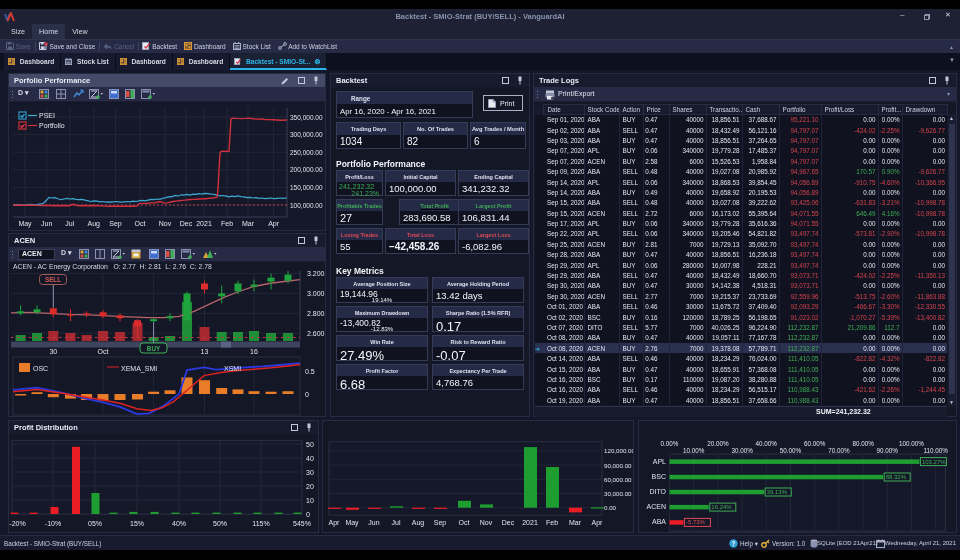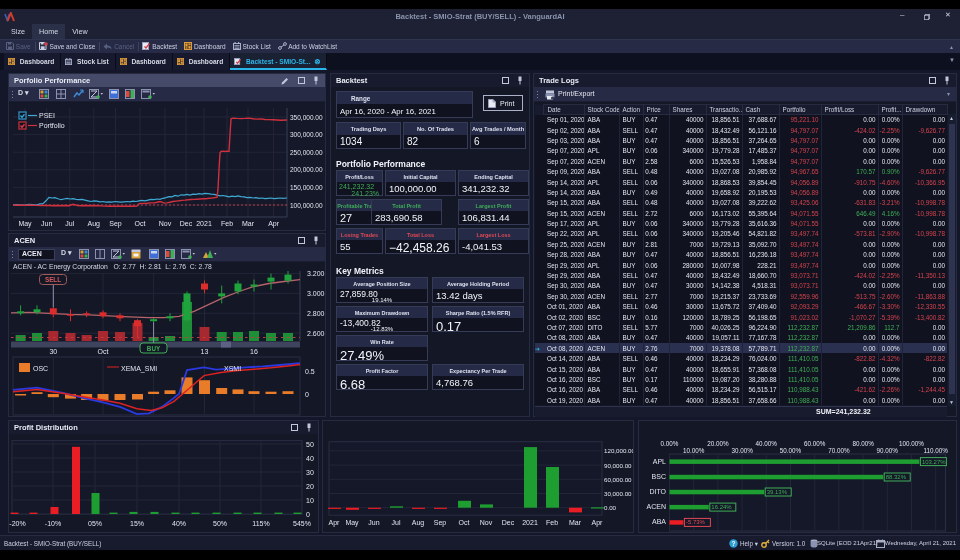--- a/index.html
+++ b/index.html
@@ -465,62 +465,66 @@
         <div class="val " style="font-size:9.5px;">100,000.00</div>
       </div>
       <div class="card" style="left:127px;top:96px;width:71px;height:26px;">
         <div class="lab ">Ending Capital</div>
         <div class="val " style="font-size:9.5px;">341,232.32</div>
       </div>
       <div class="card" style="left:5px;top:125px;width:47px;height:26px;">
         <div class="lab green">Profitable Trades</div>
         <div class="val " style="font-size:11px;">27</div>
       </div>
-      <div class="card" style="left:40px;top:125px;width:71px;height:26px;">
+      <div class="card" style="left:68px;top:125px;width:71px;height:26px;text-decoration:underline;">
         <div class="lab green">Total Profit</div>
         <div class="val " style="font-size:9.5px;">283,690.58</div>
       </div>
       <div class="card" style="left:127px;top:125px;width:71px;height:26px;">
         <div class="lab green">Largest Profit</div>
         <div class="val " style="font-size:9.5px;">106,831.44</div>
       </div>
       <div class="card" style="left:5px;top:154px;width:47px;height:26px;">
         <div class="lab red">Losing Trades</div>
         <div class="val " style="font-size:9.5px;">55</div>
       </div>
       <div class="card" style="left:54px;top:154px;width:71px;height:26px;">
         <div class="lab red">Total Loss</div>
-        <div class="val " style="font-size:12px;">−42,458.26</div>
+        <div class="val " style="font-size:10px;font-weight:bold;">−42,458.26</div>
       </div>
       <div class="card" style="left:127px;top:154px;width:71px;height:26px;">
         <div class="lab red">Largest Loss</div>
-        <div class="val " style="font-size:9.5px;">-4,041.53</div>
+        <div class="val " style="font-size:9.5px;">-6,082.96</div>
       </div>
  <div class="abs" style="left:5px;top:192px;font-size:8.5px;font-weight:bold;color:#f2f4fa;">Key Metrics</div>
  <div class="card" style="left:5px;top:203px;width:92px;height:26px;">
         <div class="lab ">Average Position Size</div>
-        <div style="padding-left:3px;font-size:8.5px;line-height:8px;margin-top:1px;color:#f2f4fa;">27,859.80</div>
+        <div style="padding-left:3px;font-size:8.5px;line-height:8px;margin-top:1px;color:#f2f4fa;">19,144.96</div>
         <div style="text-align:center;font-size:6px;line-height:5px;color:#f2f4fa;">19.14%</div>
       </div>
       <div class="card" style="left:101px;top:203px;width:92px;height:26px;">
         <div class="lab ">Average Holding Period</div>
         <div class="val " style="font-size:9.5px;">13.42 days</div>
       </div>
       <div class="card" style="left:5px;top:232px;width:92px;height:26px;">
         <div class="lab ">Maximum Drawdown</div>
         <div style="padding-left:3px;font-size:8.5px;line-height:8px;margin-top:1px;color:#f2f4fa;">-13,400.82</div>
         <div style="text-align:center;font-size:6px;line-height:5px;color:#f2f4fa;">-12.83%</div>
       </div>
       <div class="card" style="left:101px;top:232px;width:92px;height:26px;">
         <div class="lab ">Sharpe Ratio (1.5% RFR)</div>
         <div class="val" style="font-size:13px;">0.17</div>
       </div>
       <div class="card" style="left:5px;top:261px;width:92px;height:26px;">
         <div class="lab ">Win Rate</div>
         <div class="val" style="font-size:13px;">27.49%</div>
+      </div>
+      <div class="card" style="left:101px;top:261px;width:92px;height:26px;">
+        <div class="lab ">Risk to Reward Ratio</div>
+        <div class="val" style="font-size:13px;">-0.07</div>
       </div>
       <div class="card" style="left:5px;top:290px;width:92px;height:26px;">
         <div class="lab ">Profit Factor</div>
         <div class="val" style="font-size:13px;">6.68</div>
       </div>
       <div class="card" style="left:101px;top:290px;width:92px;height:26px;">
         <div class="lab ">Expectancy Per Trade</div>
         <div class="val " style="font-size:9.5px;">4,768.76</div>
       </div>
 </div>

